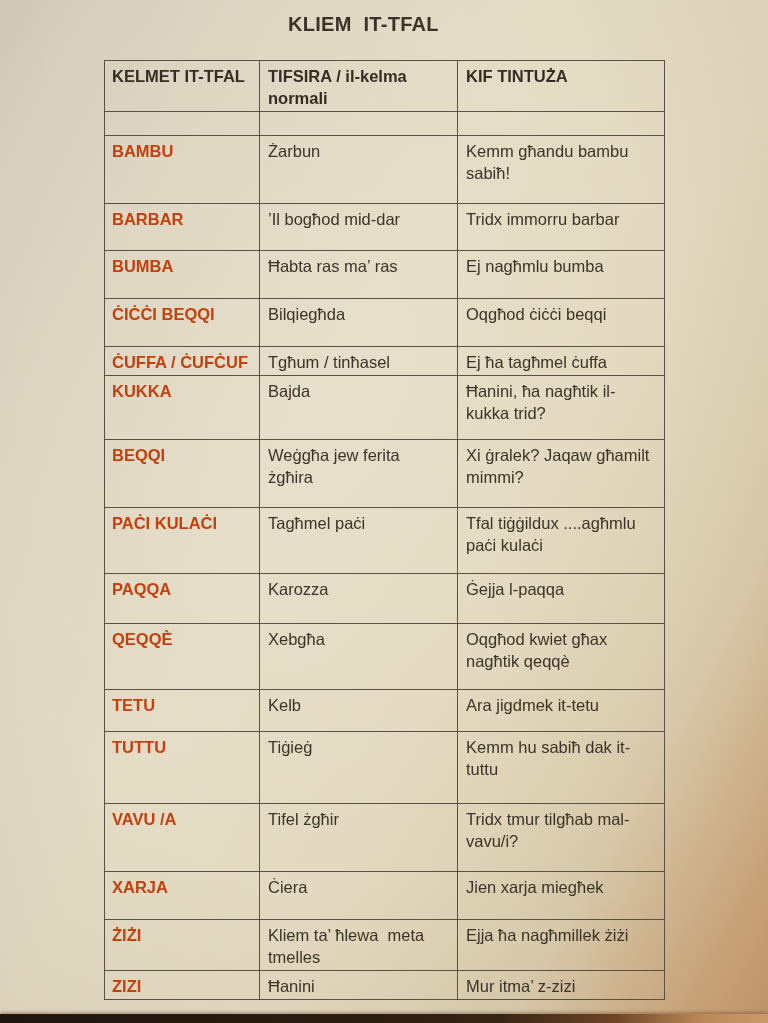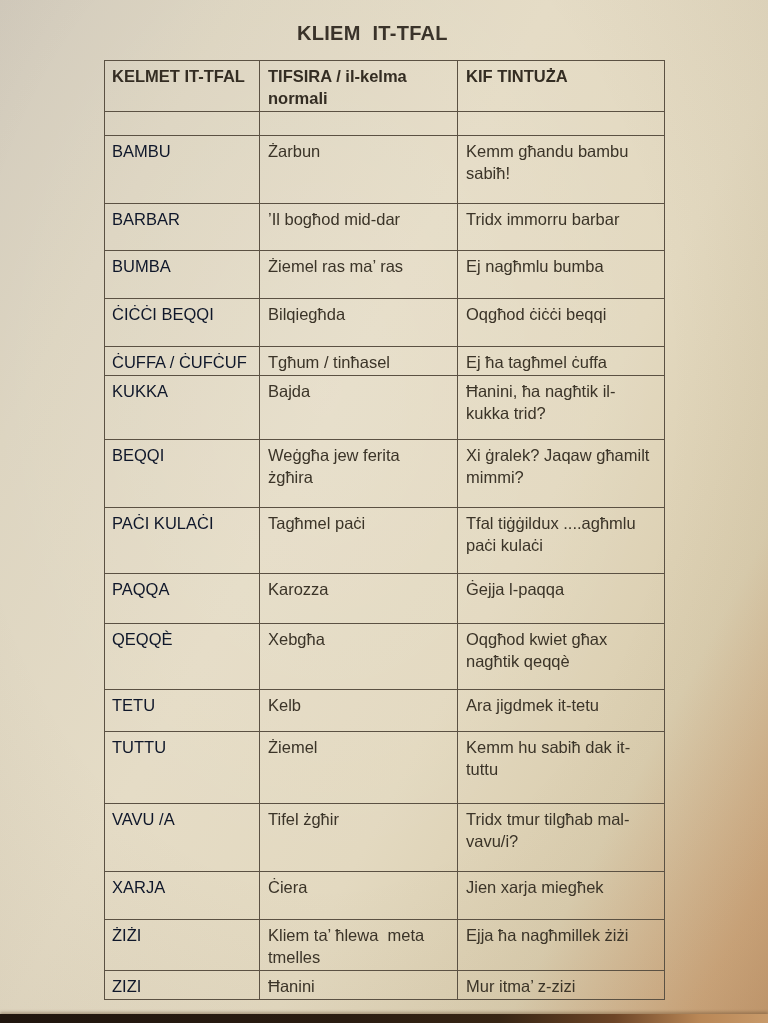--- a/index.html
+++ b/index.html
@@ -13,32 +13,32 @@
     background:radial-gradient(ellipse at 42% 38%,rgba(255,255,255,0.10) 0%,rgba(255,255,255,0) 55%,rgba(70,50,30,0.08) 100%);
   }
   .bottom-band{
     position:absolute;left:0;bottom:0;width:100%;height:9px;
     background:linear-gradient(to right,#1f150e 0%,#2a1c11 45%,#372514 65%,#6d4527 80%,#b98756 91%,#c89a6a 100%);
     box-shadow:0 -2px 3px rgba(80,55,30,0.35);
   }
   .doc-title{
     position:absolute;left:288px;top:13px;
     font-size:20px;font-weight:bold;color:#3a332a;
-    letter-spacing:0.3px;white-space:pre;margin:9px;
+    letter-spacing:0.3px;white-space:pre;margin:0;
   }
   table.vocab{
     position:absolute;left:104px;top:60px;width:560px;
     border-collapse:collapse;table-layout:fixed;
     font-size:16.5px;line-height:22px;color:#3b3428;
   }
   table.vocab td{
     border:1.6px solid #5b5143;vertical-align:top;
     padding:4px 6px 2px 8px;white-space:pre-wrap;word-wrap:break-word;
   }
-  table.vocab td.c1{font-weight:normal;color:#0f172a;white-space:nowrap;padding-left:7px;padding-right:3px;}
+  table.vocab td.c1{font-weight:bold;color:#c2410c;white-space:nowrap;padding-left:7px;padding-right:3px;}
   table.vocab td.c2{padding-right:12px;}
   table.vocab td.h{font-weight:bold;color:#342d23;}
 </style>
 </head>
 <body>
 
 <div class="vignette"></div>
 
 <h1 class="doc-title">KLIEM  IT-TFAL</h1>
 
@@ -64,21 +64,21 @@
         <td class="c2">Żarbun</td>
         <td class="c3">Kemm għandu bambu sabiħ!</td>
       </tr>
       <tr style="height: 47px;">
         <td class="c1">BARBAR</td>
         <td class="c2">’Il bogħod mid-dar</td>
         <td class="c3">Tridx immorru barbar</td>
       </tr>
       <tr style="height: 48px;">
         <td class="c1">BUMBA</td>
-        <td class="c2">Żiemel ras ma’ ras</td>
+        <td class="c2">Ħabta ras ma’ ras</td>
         <td class="c3">Ej nagħmlu bumba</td>
       </tr>
       <tr style="height: 48px;">
         <td class="c1">ĊIĊĊI BEQQI</td>
         <td class="c2">Bilqiegħda</td>
         <td class="c3">Oqgħod ċiċċi beqqi</td>
       </tr>
       <tr style="height: 24px; margin-left: 19px;">
         <td class="c1">ĊUFFA / ĊUFĊUF</td>
         <td class="c2">Tgħum / tinħasel</td>
@@ -109,21 +109,21 @@
         <td class="c2">Xebgħa</td>
         <td class="c3">Oqgħod kwiet għax nagħtik qeqqè</td>
       </tr>
       <tr style="height: 42px;">
         <td class="c1">TETU</td>
         <td class="c2">Kelb</td>
         <td class="c3">Ara jigdmek it-tetu</td>
       </tr>
       <tr style="height: 72px;">
         <td class="c1">TUTTU</td>
-        <td class="c2">Żiemel</td>
+        <td class="c2">Tiġieġ</td>
         <td class="c3">Kemm hu sabiħ dak it-tuttu</td>
       </tr>
       <tr style="height: 68px;">
         <td class="c1">VAVU /A</td>
         <td class="c2">Tifel żgħir</td>
         <td class="c3">Tridx tmur tilgħab mal-vavu/i?</td>
       </tr>
       <tr style="height: 48px;">
         <td class="c1">XARJA</td>
         <td class="c2">Ċiera</td>

